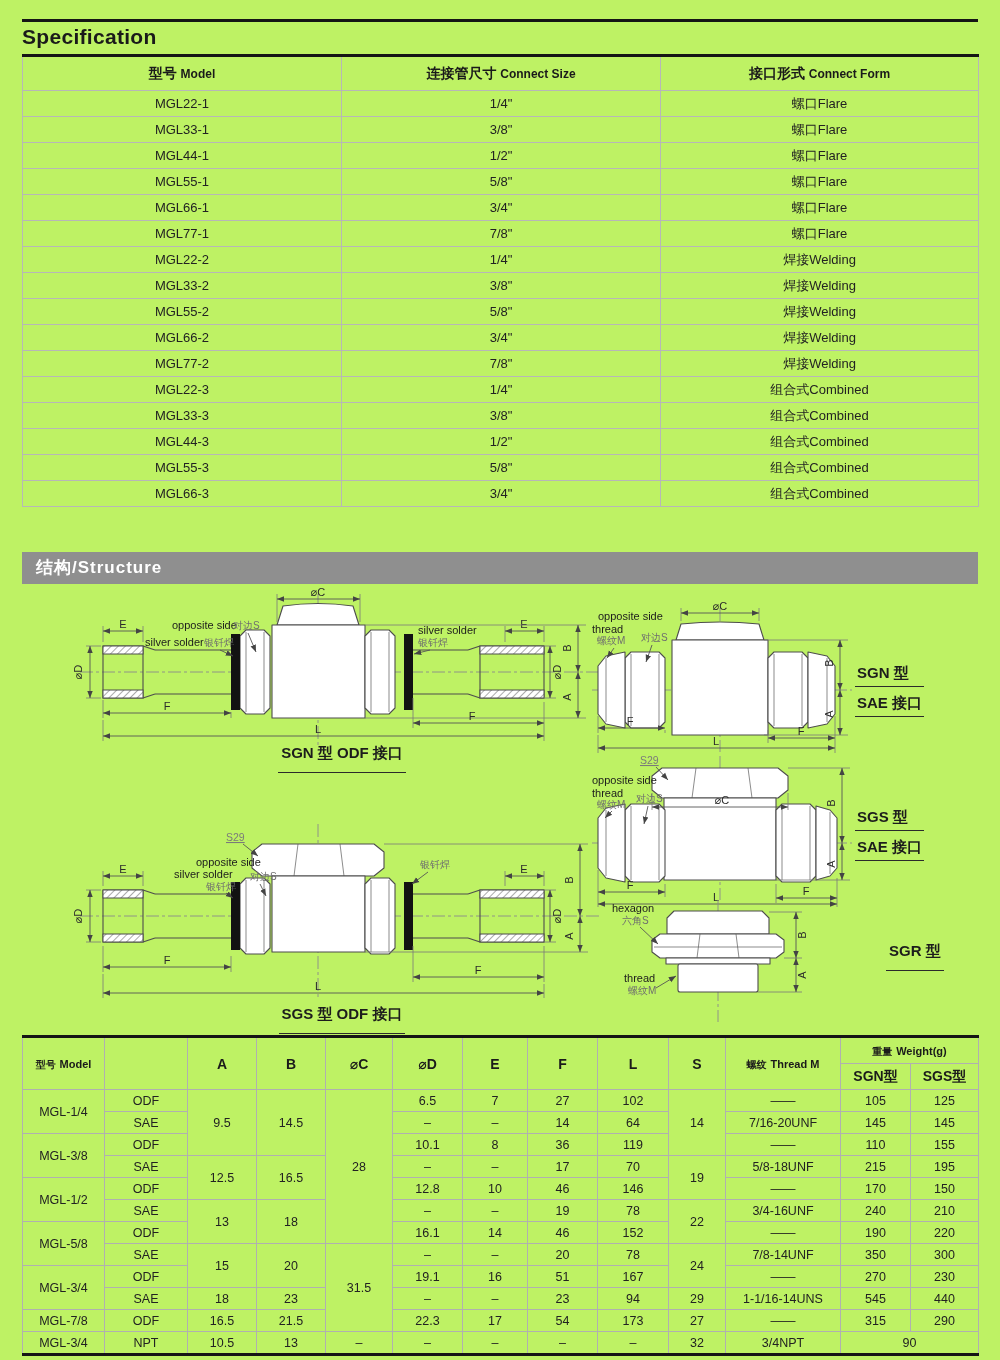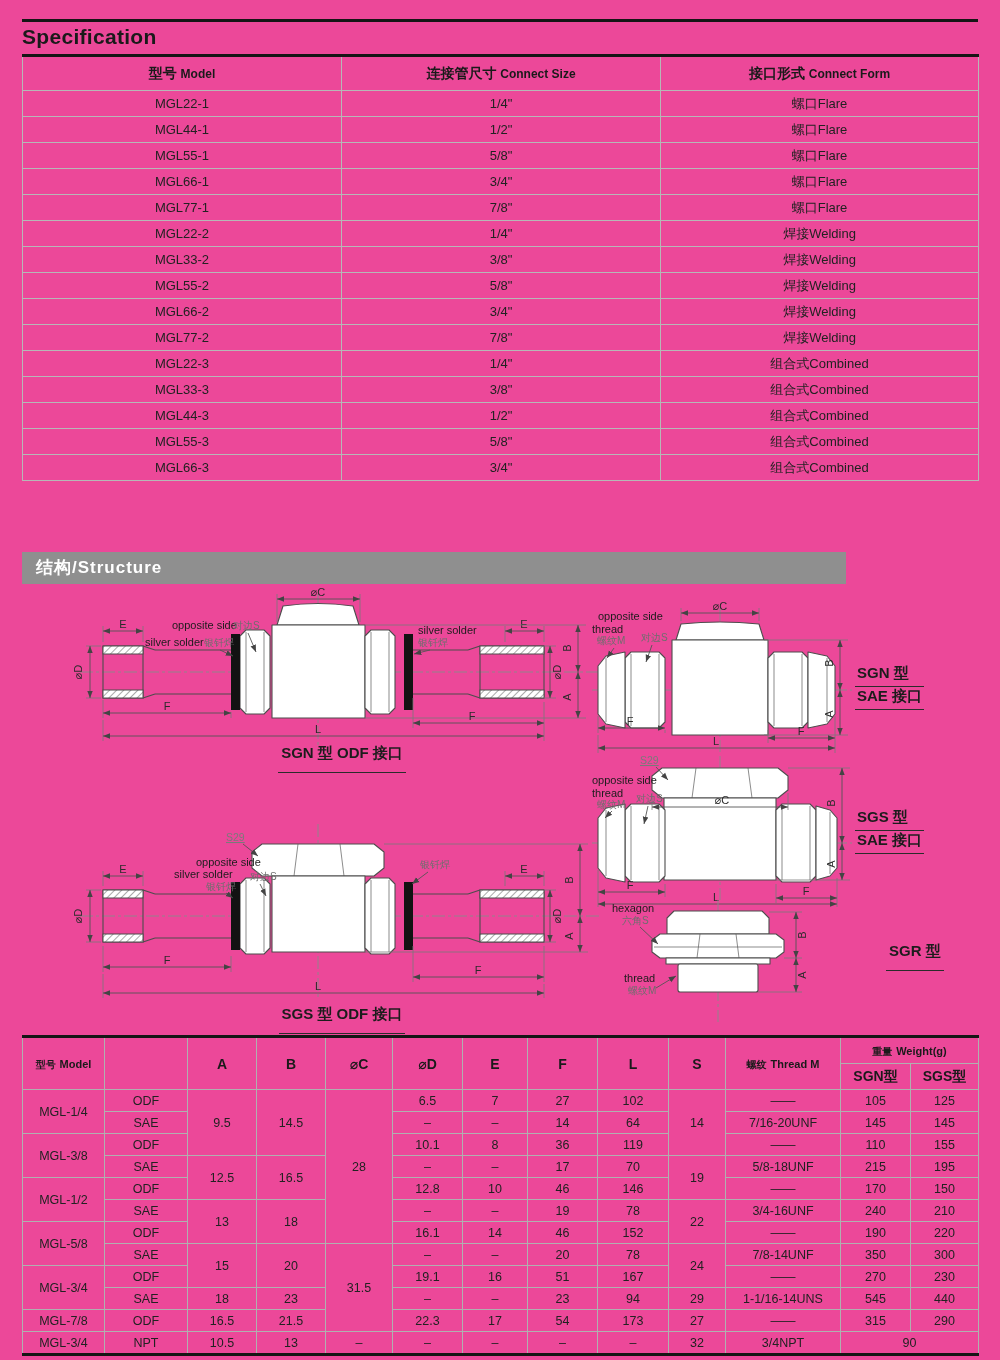--- a/index.html
+++ b/index.html
@@ -1,49 +1,49 @@
 <!DOCTYPE html>
 <html><head>
 <meta charset="utf-8">
 <style>
   html,body{margin:0;padding:0;background:#fff;}
-  .page{position:relative;width:1000px;height:1360px;background:#ec4899;overflow:hidden;
+  .page{position:relative;width:1000px;height:1360px;background:#bef264;overflow:hidden;
         font-family:"Liberation Sans","DejaVu Sans",sans-serif;color:#1a1a1a;}
   .rule{position:absolute;left:22px;width:956px;height:3px;background:#151515;}
   .page-title{position:absolute;left:22px;top:25px;font-size:21px;font-weight:bold;letter-spacing:.3px;}
   
   table.spec{position:absolute;left:22px;top:54px;width:956px;border-collapse:collapse;table-layout:fixed;}
   table.spec th,table.spec td{border:1px solid #b7b7b7;text-align:center;padding:0;}
   table.spec{border-top:3px solid #151515;}
   table.spec th{height:33px;font-size:14px;}
   table.spec th .en{font-size:12px;}
   table.spec td{height:25px;font-size:13px;font-weight:400;color:#222;}
   
-  .banner{position:absolute;left:22px;top:552px;width:824px;height:32px;background:#8f8f8f;
+  .banner{position:absolute;left:22px;top:552px;width:956px;height:32px;background:#8f8f8f;
           color:#fff;font-size:17px;font-weight:bold;line-height:32px;letter-spacing:1px;}
   .banner span{padding-left:14px;}
   
   .diagrams{position:absolute;left:22px;top:588px;width:956px;height:447px;}
   .diagrams svg{position:absolute;overflow:visible;}
   .dl{stroke:#4d4d4d;stroke-width:1.1;fill:none;stroke-linejoin:round;}
   .df{stroke:#4d4d4d;stroke-width:1.1;fill:#fff;stroke-linejoin:round;}
   .thin{stroke:#5a5a5a;stroke-width:.7;fill:none;}
   .cl{stroke:#8a8a8a;stroke-width:.9;fill:none;stroke-dasharray:13 3 3 3;}
   .ext{stroke:#7a7a7a;stroke-width:.8;fill:none;}
   .dim{stroke:#555;stroke-width:.9;fill:none;}
   .ldr{stroke:#555;stroke-width:.9;fill:none;}
   .sol{fill:#121212;stroke:none;}
   .hat{fill:url(#hp);stroke:#4d4d4d;stroke-width:1;}
   text.tl{font-size:11px;fill:#1c1c1c;}
   text.tzh{font-size:10px;fill:#6e6e6e;}
   text.td{font-size:11px;fill:#2b2b2b;}
   text.ts{font-size:10.5px;fill:#7a7a7a;text-decoration:underline;}
   .cap{position:absolute;font-size:15px;font-weight:bold;color:#1c1c1c;text-align:center;}
   .cap span{display:inline-block;border-bottom:1.5px solid #2b2b2b;padding:0 3px 9px;}
-  .capstack span{display:block;border-bottom:1.5px solid #2b2b2b;padding:0 2px 3px;text-align:left;}
+  .capstack span{display:block;margin-bottom:7px;border-bottom:1.5px solid #2b2b2b;padding:0 2px 3px;text-align:left;}
   
   table.dims{position:absolute;left:22px;top:1035px;width:956px;border-collapse:collapse;table-layout:fixed;
              border-top:3px solid #151515;border-bottom:3px solid #151515;}
   table.dims th,table.dims td{border:1px solid #b0b0b0;text-align:center;padding:0;}
   table.dims th{font-size:14px;height:25px;}
   table.dims th .zh{font-size:10px;}
   table.dims th .en{font-size:11px;}
   table.dims td{height:21px;font-size:12.5px;color:#222;}
 </style>
 </head>
@@ -62,20 +62,25 @@
       </colgroup>
     <tbody>
         <tr>
       <th><span>型号</span> <span class="en">Model</span></th>
       <th><span>连接管尺寸</span> <span class="en">Connect Size</span></th>
       <th><span>接口形式</span> <span class="en">Connect Form</span></th>
     </tr>
     <tr>
           <td>MGL22-1</td>
           <td>1/4"</td>
+          <td>螺口Flare</td>
+        </tr>
+    <tr>
+          <td>MGL33-1</td>
+          <td>3/8"</td>
           <td>螺口Flare</td>
         </tr>
     <tr>
           <td>MGL44-1</td>
           <td>1/2"</td>
           <td>螺口Flare</td>
         </tr>
     <tr>
           <td>MGL55-1</td>
           <td>5/8"</td>

